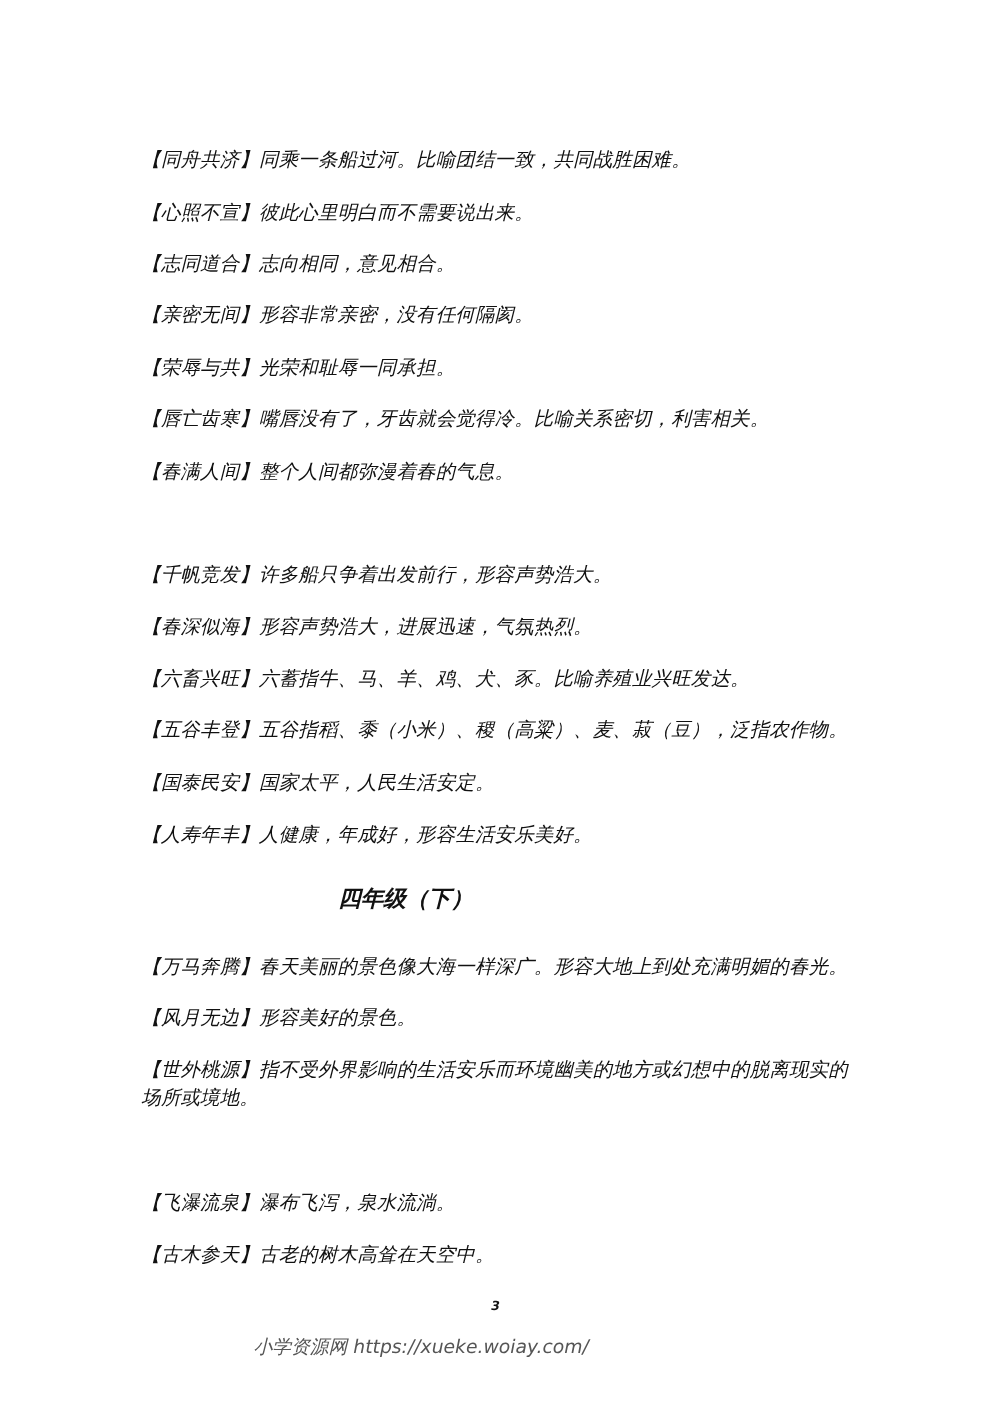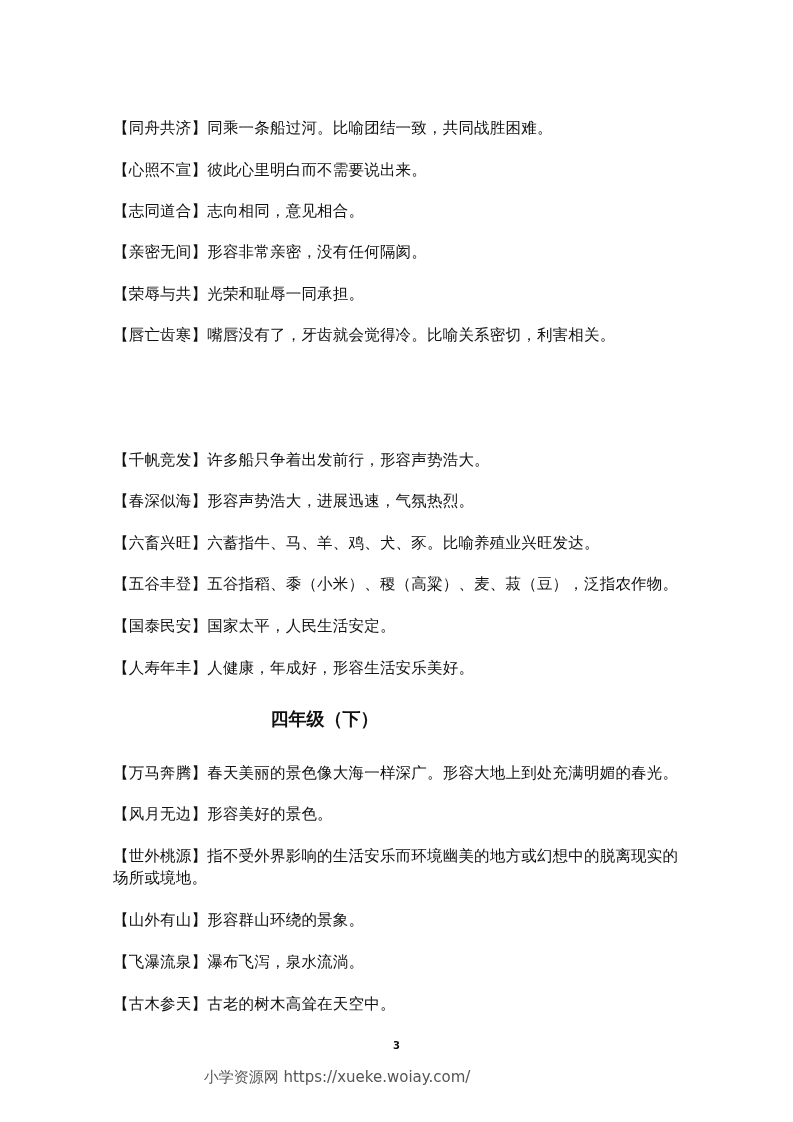--- a/index.html
+++ b/index.html
@@ -1,18 +1,18 @@
 <!DOCTYPE html>
 <html><head>
 <meta charset="utf-8">
 <style>
   html, body { margin: 0; padding: 0; background: #ffffff; }
   body { width: 793px; height: 1122px; position: relative; overflow: hidden;
          font-family: "DejaVu Serif", "Liberation Serif", serif; color: #111; }
-  .page { position: absolute; left: 0; top: 0; width: 793px; height: 1122px; }
+  .page { position: absolute; left: 0; top: 0; width: 793px; height: 1122px; font-style: italic; }
   .entry { position: absolute; left: 113px; width: 575px; font-size: 15.5px; line-height: 22px;
            letter-spacing: 0.2px; white-space: normal; }
   .entry .term { font-weight: normal; }
   .entry .def { }
   .heading { position: absolute; left: 0; width: 649px; text-align: center; top: 707px;
              font-family: "DejaVu Sans", "Liberation Sans", sans-serif; font-weight: bold; font-size: 18px; }
   .pagenum { position: absolute; left: 0; width: 793px; text-align: center; top: 1040px;
              font-family: "DejaVu Sans", "Liberation Sans", sans-serif; font-weight: bold; font-size: 10px; }
   .footer { position: absolute; left: 0; width: 674px; text-align: center; top: 1068px;
             font-family: "DejaVu Sans", "Liberation Sans", sans-serif; font-size: 15px; color: #555; }
@@ -21,31 +21,31 @@
 <body>
 
 <div class="page">
 
   <div class="entry" style="top:117px"><span class="term">【同舟共济】</span><span class="def">同乘一条船过河。比喻团结一致，共同战胜困难。</span></div>
   <div class="entry" style="top:159px"><span class="term">【心照不宣】</span><span class="def">彼此心里明白而不需要说出来。</span></div>
   <div class="entry" style="top:200px"><span class="term">【志同道合】</span><span class="def">志向相同，意见相合。</span></div>
   <div class="entry" style="top:241px"><span class="term">【亲密无间】</span><span class="def">形容非常亲密，没有任何隔阂。</span></div>
   <div class="entry" style="top:283px"><span class="term">【荣辱与共】</span><span class="def">光荣和耻辱一同承担。</span></div>
   <div class="entry" style="top:324px"><span class="term">【唇亡齿寒】</span><span class="def">嘴唇没有了，牙齿就会觉得冷。比喻关系密切，利害相关。</span></div>
+  <div class="entry" style="top:366px"><span class="term">【春满人间】</span><span class="def">整个人间都弥漫着春的气息。</span></div>
   <div class="entry" style="top:449px"><span class="term">【千帆竞发】</span><span class="def">许多船只争着出发前行，形容声势浩大。</span></div>
   <div class="entry" style="top:490px"><span class="term">【春深似海】</span><span class="def">形容声势浩大，进展迅速，气氛热烈。</span></div>
   <div class="entry" style="top:532px"><span class="term">【六畜兴旺】</span><span class="def">六蓄指牛、马、羊、鸡、犬、豕。比喻养殖业兴旺发达。</span></div>
   <div class="entry" style="top:573px"><span class="term">【五谷丰登】</span><span class="def">五谷指稻、黍（小米）、稷（高粱）、麦、菽（豆），泛指农作物。</span></div>
   <div class="entry" style="top:615px"><span class="term">【国泰民安】</span><span class="def">国家太平，人民生活安定。</span></div>
   <div class="entry" style="top:657px"><span class="term">【人寿年丰】</span><span class="def">人健康，年成好，形容生活安乐美好。</span></div>
 
   <div class="heading">四年级（下）</div>
 
   <div class="entry" style="top:762px"><span class="term">【万马奔腾】</span><span class="def">春天美丽的景色像大海一样深广。形容大地上到处充满明媚的春光。</span></div>
   <div class="entry" style="top:803px"><span class="term">【风月无边】</span><span class="def">形容美好的景色。</span></div>
   <div class="entry" style="top:845px"><span class="term">【世外桃源】</span><span class="def">指不受外界影响的生活安乐而环境幽美的地方或幻想中的脱离现实的场所或境地。</span></div>
-  <div class="entry" style="top:909px"><span class="term">【山外有山】</span><span class="def">形容群山环绕的景象。</span></div>
   <div class="entry" style="top:951px"><span class="term">【飞瀑流泉】</span><span class="def">瀑布飞泻，泉水流淌。</span></div>
   <div class="entry" style="top:993px"><span class="term">【古木参天】</span><span class="def">古老的树木高耸在天空中。</span></div>
 
   <div class="pagenum">3</div>
   <div class="footer">小学资源网 https://xueke.woiay.com/</div>
 </div>
 
 </body></html>

